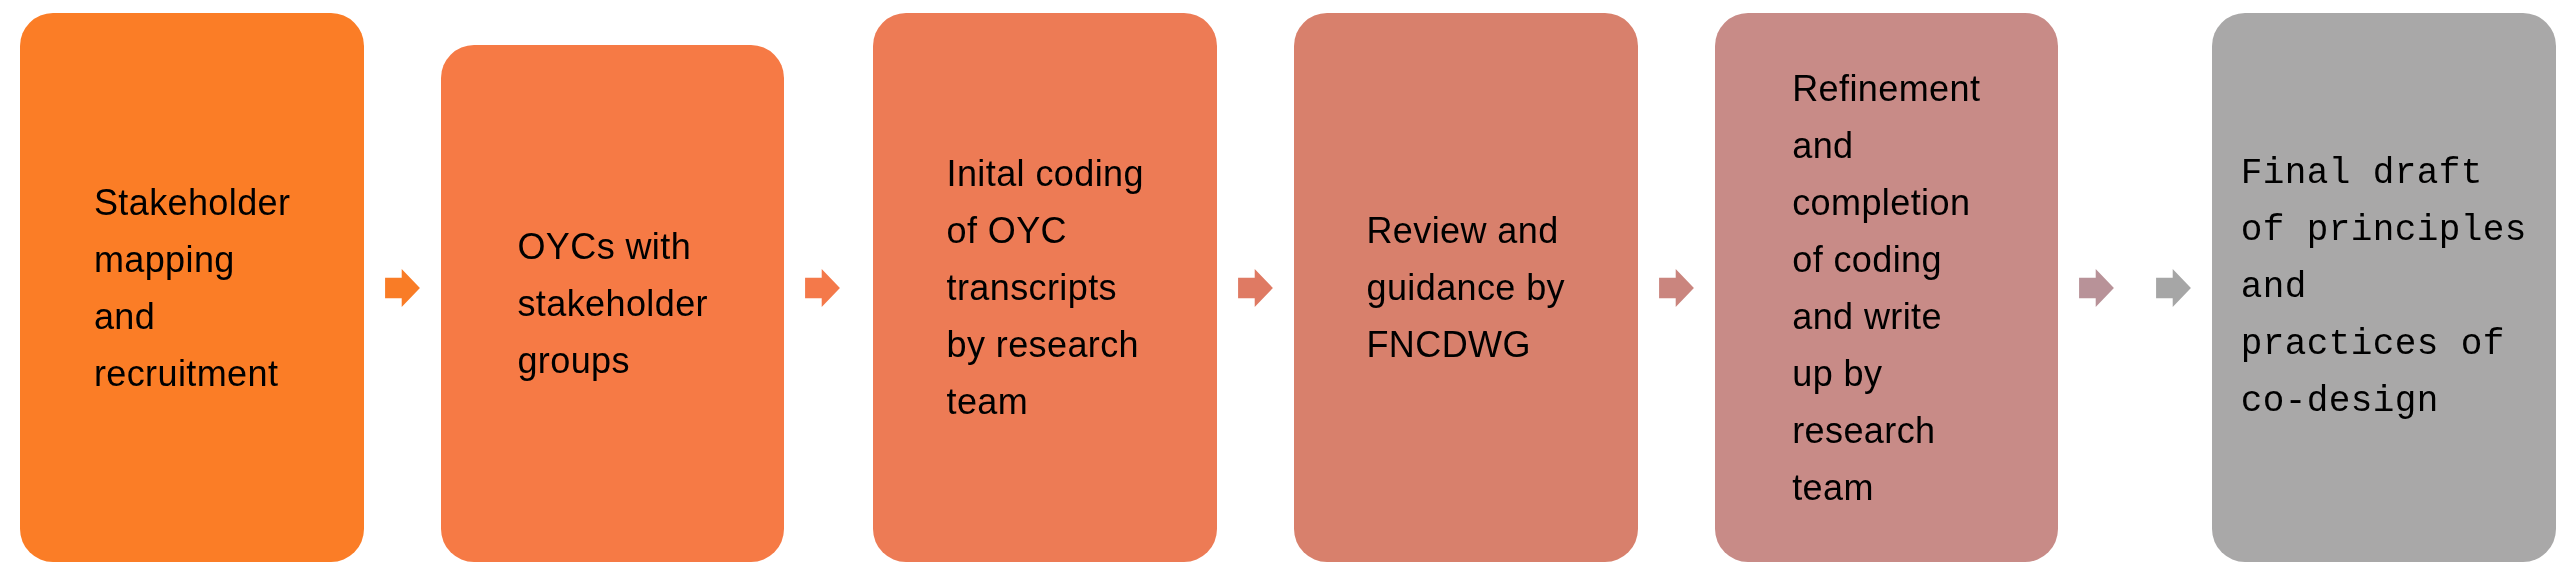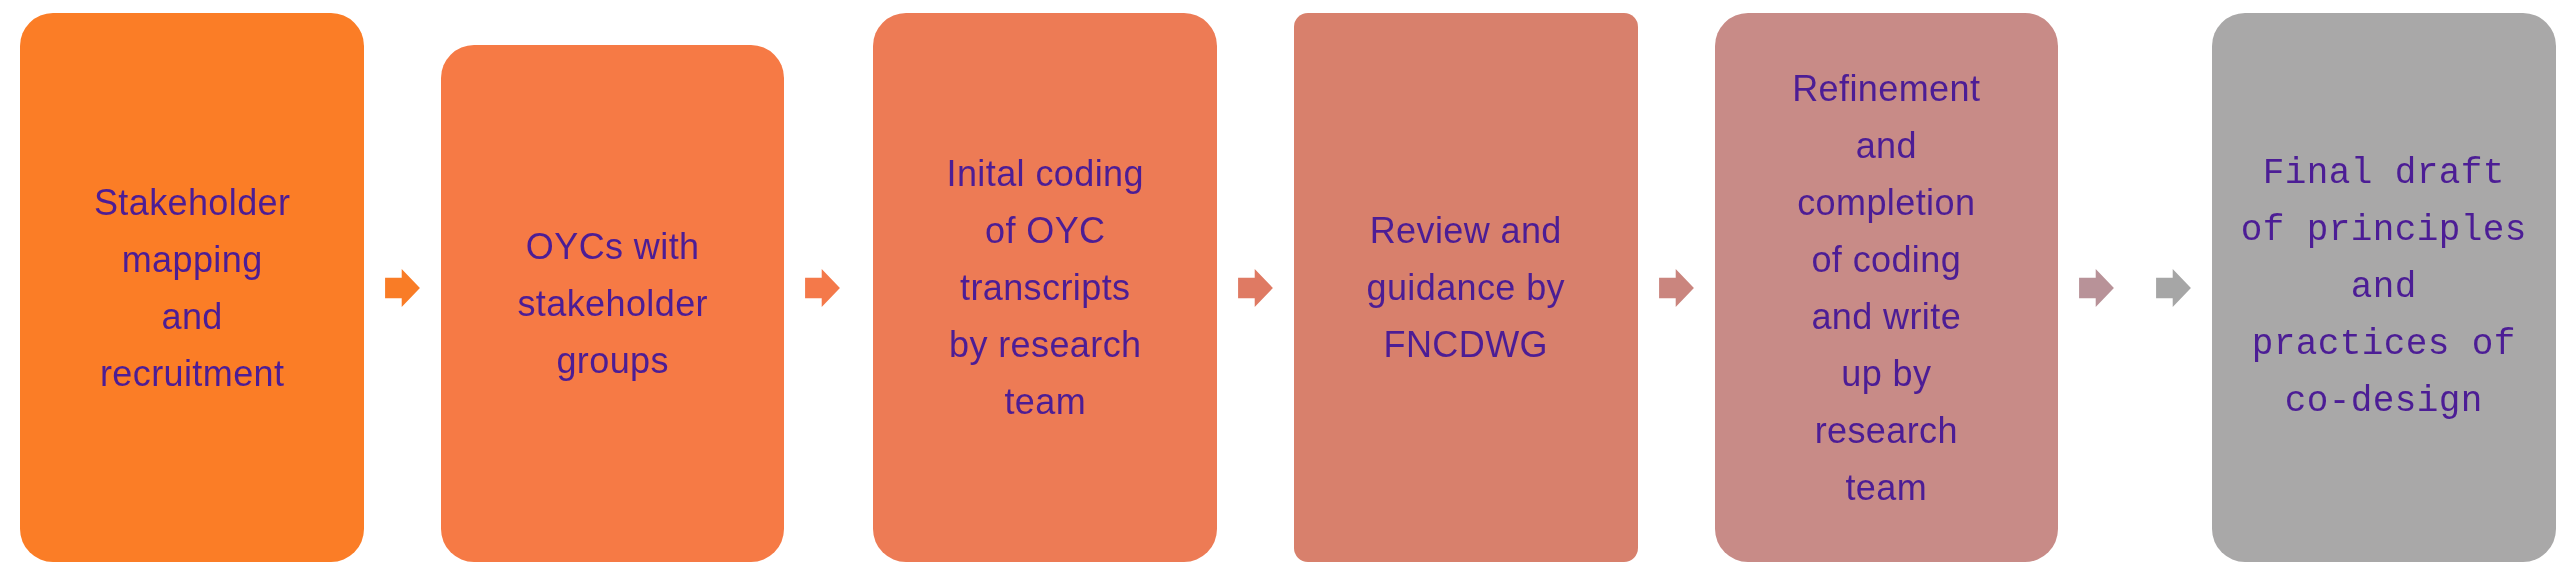--- a/index.html
+++ b/index.html
@@ -17,22 +17,21 @@
     background: #FFFFFF;
     font-family: "Liberation Sans", sans-serif;
     overflow: hidden;
   }
   .step {
     flex: 1 1 0;
     border-radius: 33px;
     display: flex;
     align-items: center;
     justify-content: center;
-    text-align: center;
-    color: #4c1d95;
+    color: #000000;
     padding: 7.9px 14px;
     box-sizing: border-box;
   }
   .step-label {
     white-space: pre-line;
     font-size: 36px;
     line-height: 57px;
     letter-spacing: 0.4px;
   }
   .arrow-cell {
@@ -83,21 +82,21 @@
 by research
 team</span>
   </div>
 
   <div class="arrow-cell">
     <svg viewBox="0 0 44 48" aria-hidden="true">
       <polygon points="0,11 21,11 21,0 44,24 21,48 21,37 0,37" fill="#DF7A63"></polygon>
     </svg>
   </div>
 
-  <div class="step" style="background: rgb(216, 128, 108); border-radius: 14px;">
+  <div class="step" style="background: rgb(216, 128, 108);">
     <span class="step-label">Review and
 guidance by
 FNCDWG</span>
   </div>
 
   <div class="arrow-cell">
     <svg viewBox="0 0 44 48" aria-hidden="true">
       <polygon points="0,11 21,11 21,0 44,24 21,48 21,37 0,37" fill="#CA857E"></polygon>
     </svg>
   </div>

